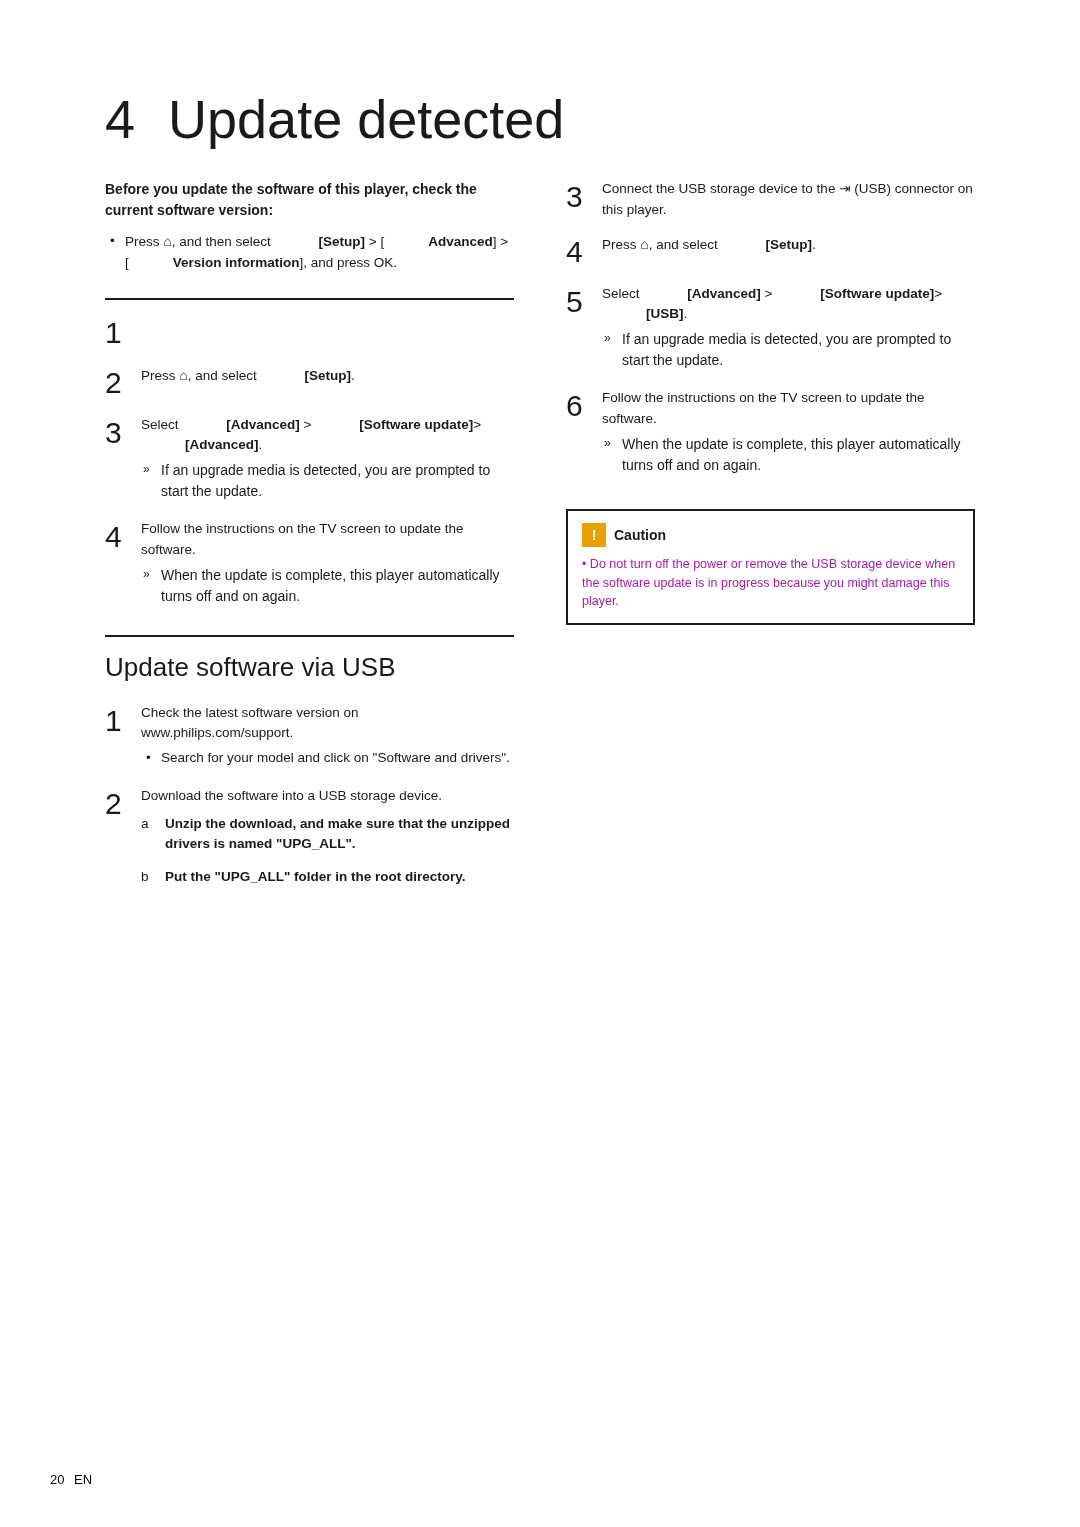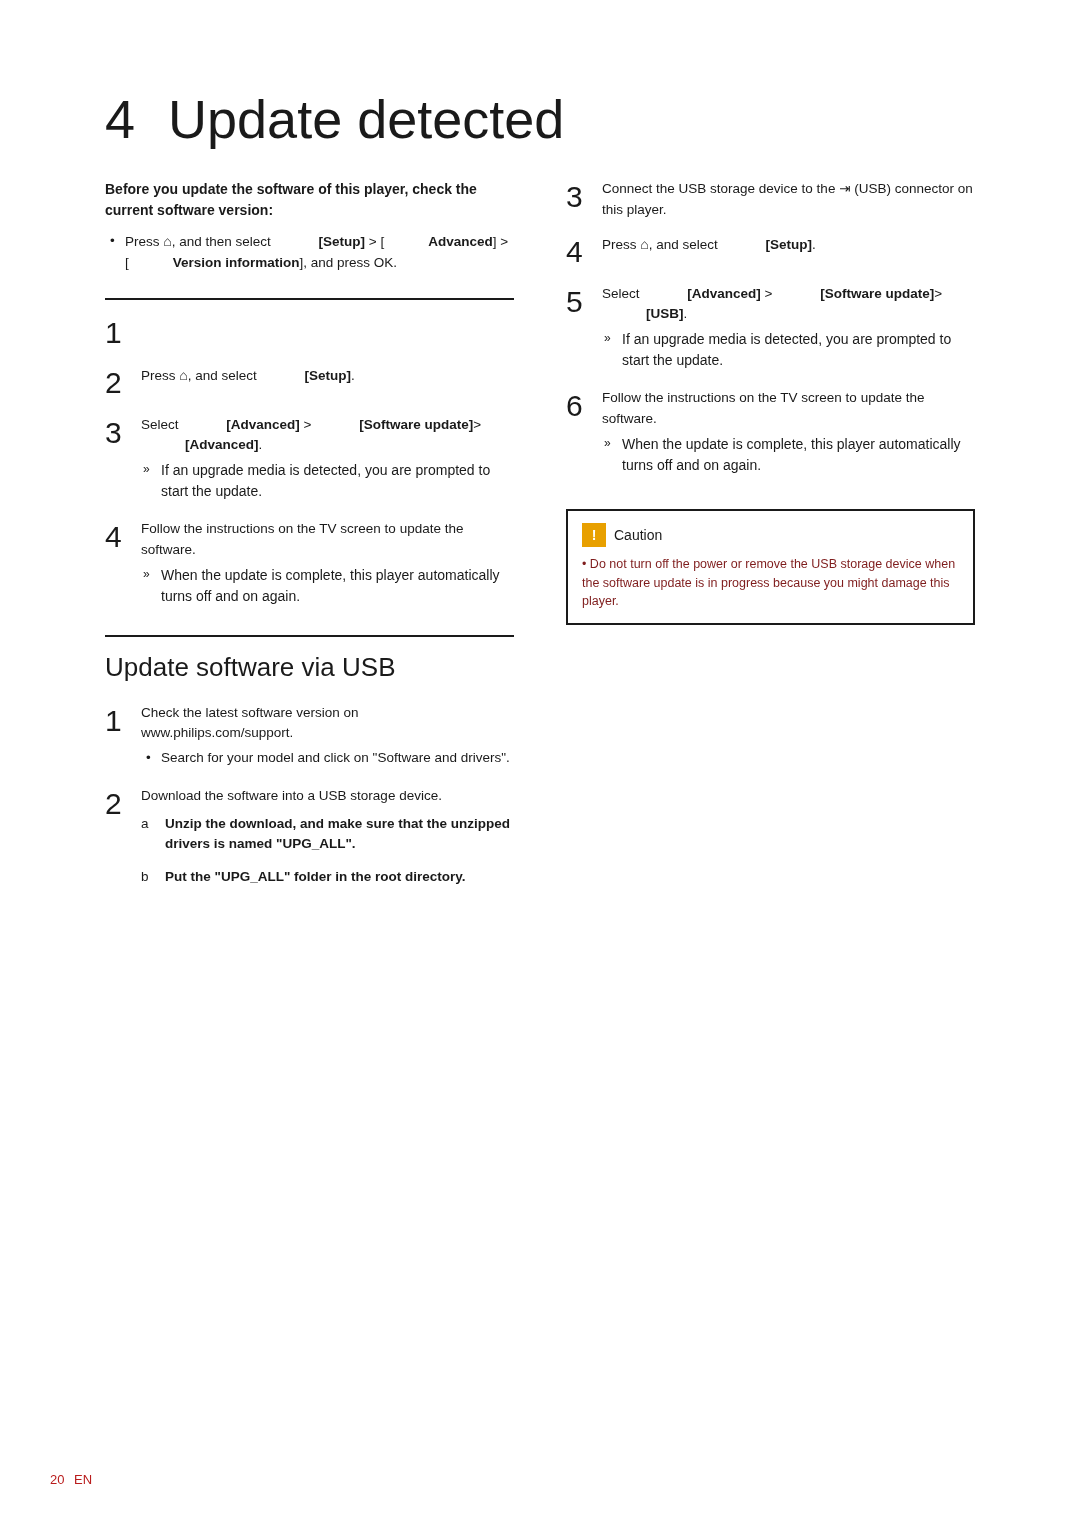--- a/index.html
+++ b/index.html
@@ -186,36 +186,36 @@
       width: 24px;
       height: 24px;
       display: flex;
       align-items: center;
       justify-content: center;
       flex-shrink: 0;
     }
 
     .caution-title {
       font-size: 14px;
-      font-weight: normal;
+      font-weight: bold;
       color: #1a1a1a;
     }
 
     .caution-text {
       font-size: 12.5px;
       line-height: 1.5;
-      color: #7f1d1d;
+      color: #a21caf;
     }
 
     .page-footer {
       position: fixed;
       bottom: 40px;
       left: 50px;
       font-size: 13px;
-      color: #b91c1c;
+      color: #000000;
     }
   </style>
 </head>
 <body>
 
 <div style="width:100%; min-height:1527px; background:#fff; padding:50px 55px; position:relative;">
 
   <h1 style="font-size:54px; font-weight:300; color:#1a1a1a; margin-bottom:30px; line-height:1.1;">
     <span>4</span>
     <span style="margin-left:18px;">Update detected</span>

